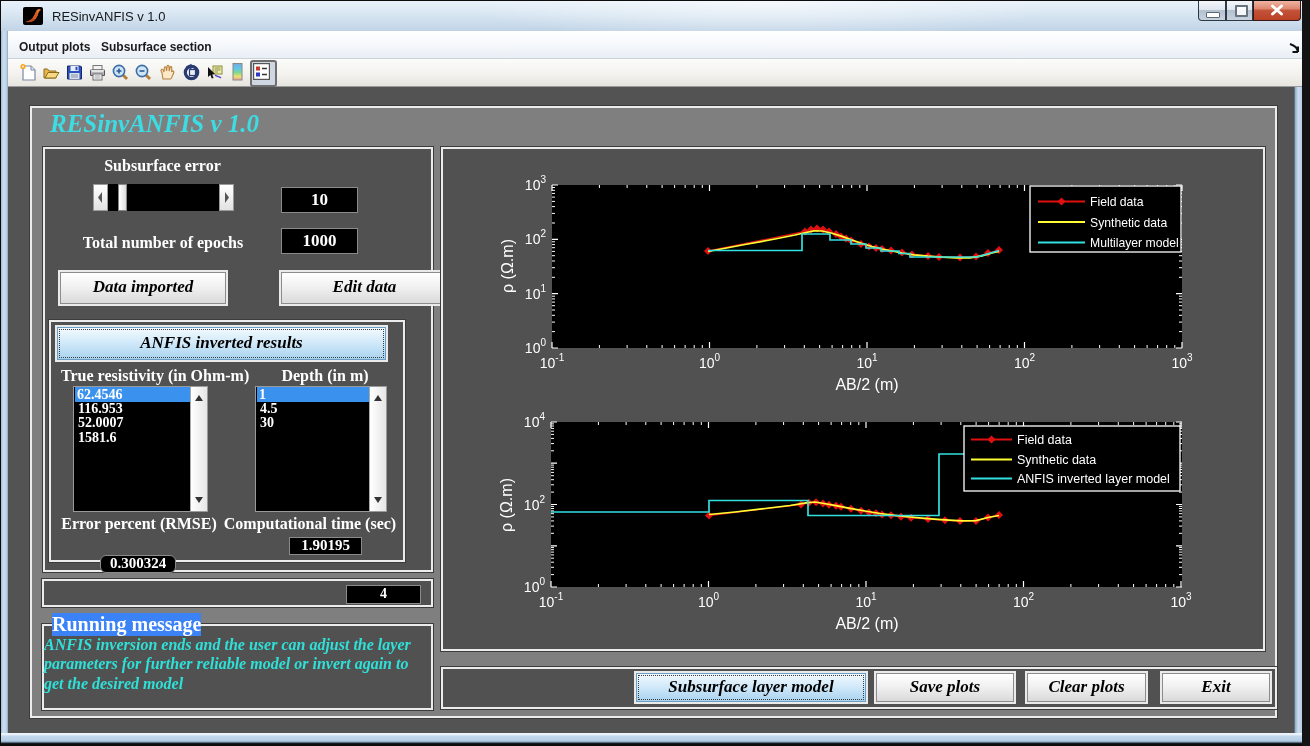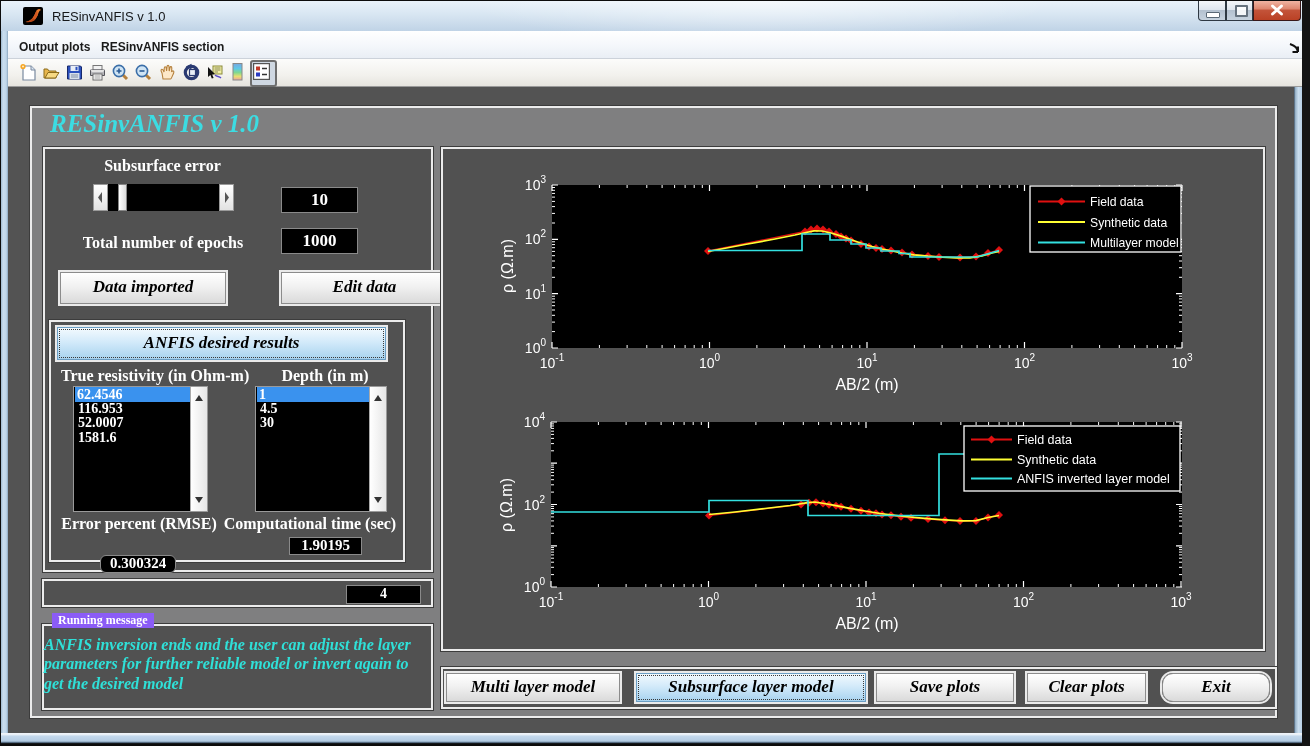--- a/index.html
+++ b/index.html
@@ -58,21 +58,21 @@
       background:linear-gradient(90deg,#9eb8ce 0%,#cadeef 30%,#bed5e9 75%,#8aa5bd 100%);"></div>
   <div class="abs" style="left:1294px;top:31px;width:8px;height:703px;
       background:linear-gradient(90deg,#41566b 0%,#9eb8ce 20%,#cadeef 55%,#b7cee4 100%);"></div>
   <div class="abs" style="left:1302px;top:0px;width:8px;height:746px;background:#141414;"></div>
   <div class="abs" style="left:1px;top:733px;width:1301px;height:13px;
       background:linear-gradient(#eef3f9 0%,#eef3f9 10%,#c3d8ec 25%,#b5cde4 60%,#8fa9c0 68%,#41566b 75%,#0c0c0c 82%);"></div>
 
   <div class="abs" style="left:8px;top:31px;width:1294px;height:27px;
       background:linear-gradient(#ffffff,#f4f7fb 55%,#e9eef5);border-bottom:1px solid #ccd2da;">
     <div class="abs" style="left:11px;top:9px;font-size:12px;font-weight:bold;color:#1a1a1a;">Output plots</div>
-    <div class="abs" style="left:93px;top:9px;font-size:12px;font-weight:bold;color:#1a1a1a;">RESinvANFIS section</div>
+    <div class="abs" style="left:93px;top:9px;font-size:12px;font-weight:bold;color:#1a1a1a;">Subsurface section</div>
     <svg class="abs" style="left:1280px;top:11px;" width="14" height="14">
       <path d="M2 2 C8 4 9 6 10 10 M10 10 L10 4.5 M10 10 L4.5 10" stroke="#111" stroke-width="2" fill="none"></path>
       </svg>
   </div>
 
   <div class="abs" style="left:8px;top:59px;width:1294px;height:27px;
       background:linear-gradient(#fcfcfb,#f2f1ed 60%,#e6e4de);border-bottom:1px solid #9a9a9a;">
 
     <svg class="abs" style="left:11px;top:4px;" width="19" height="19">
       <path d="M4 3 H12 L16 7 V17 H4 Z" fill="#fff" stroke="#7a8aa0" stroke-width="1.2"></path>
@@ -173,21 +173,21 @@
           <path d="M5 7 L9 12.5 L5 18 Z" fill="#555"></path>
         </svg></div>
   </div>
   <div class="vbox" style="left:281px;top:187px;width:75px;height:24px;font-size:17px;line-height:23px;">10</div>
   <div class="lbl" style="left:63px;top:234px;width:200px;font-size:16px;">Total number of epochs</div>
   <div class="vbox" style="left:281px;top:228px;width:75px;height:24px;font-size:17px;line-height:23px;">1000</div>
   <div class="btn" style="left:60px;top:272px;width:164px;height:30px;font-size:17px;line-height:28px;font-style:italic;">Data imported</div>
   <div class="btn" style="left:233px;top:272px;width:165px;height:30px;font-size:17px;line-height:28px;margin-left:48px;">Edit data</div>
 
   <div class="panel" style="left:49px;top:320px;width:352px;height:238px;"></div>
-  <div class="bbtn dotted" style="left:57px;top:327px;width:327px;height:31px;font-size:17px;line-height:29px;">ANFIS desired results</div>
+  <div class="bbtn dotted" style="left:57px;top:327px;width:327px;height:31px;font-size:17px;line-height:29px;">ANFIS inverted results</div>
   <div class="lbl" style="left:61px;top:367px;width:180px;font-size:16px;">True resistivity (in Ohm-m)</div>
   <div class="lbl" style="left:245px;top:367px;width:160px;font-size:16px;">Depth (in m)</div>
 
   <div class="abs" style="left:73px;top:386px;width:135px;height:126px;background:#000;border:1px solid #9a9a9a;box-sizing:border-box;">
     <div class="abs serif" style="left:1px;top:0px;width:116px;height:15px;background:#3a92ee;color:#fff;font-weight:bold;font-size:14px;line-height:15px;padding-left:2px;box-sizing:border-box;">62.4546</div>
     <div class="abs serif" style="left:4px;top:15px;color:#fff;font-weight:bold;font-size:14px;line-height:14.3px;">116.953<br>52.0007<br>1581.6</div>
     <div class="abs" style="right:0;top:0;width:17px;height:124px;background:linear-gradient(90deg,#fff,#e6e6e6);border-left:1px solid #aaa;box-sizing:border-box;">
       <svg width="16" height="124">
           <path d="M8 8 L12 14 L4 14 Z" fill="#333"></path>
           <path d="M8 116 L12 110 L4 110 Z" fill="#333"></path>
@@ -207,32 +207,31 @@
   </div>
   <div class="lbl" style="left:49px;top:515px;width:180px;font-size:16px;">Error percent (RMSE)</div>
   <div class="lbl" style="left:220px;top:515px;width:180px;font-size:16px;">Computational time (sec)</div>
   <div class="vbox" style="left:100px;top:555px;width:74px;height:16px;font-size:15px;line-height:15px;border-radius:6px;">0.300324</div>
   <div class="vbox" style="left:289px;top:537px;width:71px;height:16px;font-size:15px;line-height:15px;">1.90195</div>
 
   <div class="panel" style="left:42px;top:579px;width:387px;height:24px;"></div>
   <div class="vbox" style="left:346px;top:585px;width:73px;height:17px;font-size:14px;line-height:16px;">4</div>
 
   <div class="panel" style="left:42px;top:624px;width:387px;height:82px;"></div>
-  <div class="lbl" style="left:52px;top:613px;font-size:12px;background:#8b5cf6;padding:0 6px;">Running message</div>
+  <div class="lbl" style="left:52px;top:613px;font-size:20px;background:#3b82f6;padding:0 0;">Running message</div>
   <div class="abs serif" style="left:44px;top:635px;width:387px;text-align:left;color:#2fe0d8;
        font-weight:bold;font-style:italic;font-size:16px;line-height:19.3px;white-space:nowrap;">ANFIS inversion ends and the user can adjust the layer<br>parameters for further reliable model or invert again to<br>get the desired model</div>
 
   <div class="panel" style="left:441px;top:147px;width:820px;height:500px;"></div>
 
   <div class="panel" style="left:441px;top:667px;width:832px;height:38px;"></div>
-  <div class="btn" style="left:446px;top:673px;width:172px;height:27px;font-size:17px;line-height:25px;">Multi layer model</div>
   <div class="bbtn dotted" style="left:636px;top:673px;width:228px;height:27px;font-size:17px;line-height:25px;">Subsurface layer model</div>
   <div class="btn" style="left:876px;top:673px;width:136px;height:27px;font-size:17px;line-height:25px;">Save plots</div>
   <div class="btn" style="left:1027px;top:673px;width:117px;height:27px;font-size:17px;line-height:25px;">Clear plots</div>
-  <div class="btn" style="left:1162px;top:673px;width:106px;height:27px;font-size:17px;line-height:25px;border-radius:11px;">Exit</div>
+  <div class="btn" style="left:1162px;top:673px;width:106px;height:27px;font-size:17px;line-height:25px;">Exit</div>
 
   <svg xmlns="http://www.w3.org/2000/svg" width="1310" height="746" style="position:absolute;left:0;top:0;font-family:'Liberation Sans',sans-serif;">
 <rect x="552" y="185" width="630" height="163" fill="#000"></rect>
 <rect x="551" y="422" width="631" height="165" fill="#000"></rect>
 <path d="M552.0 348 V342 M552.0 185 V191" stroke="#fff" stroke-width="1.2" fill="none"></path>
 <path d="M599.4 348 V345 M599.4 185 V188" stroke="#fff" stroke-width="1" fill="none"></path>
 <path d="M627.1 348 V345 M627.1 185 V188" stroke="#fff" stroke-width="1" fill="none"></path>
 <path d="M646.8 348 V345 M646.8 185 V188" stroke="#fff" stroke-width="1" fill="none"></path>
 <path d="M662.1 348 V345 M662.1 185 V188" stroke="#fff" stroke-width="1" fill="none"></path>
 <path d="M674.6 348 V345 M674.6 185 V188" stroke="#fff" stroke-width="1" fill="none"></path>

